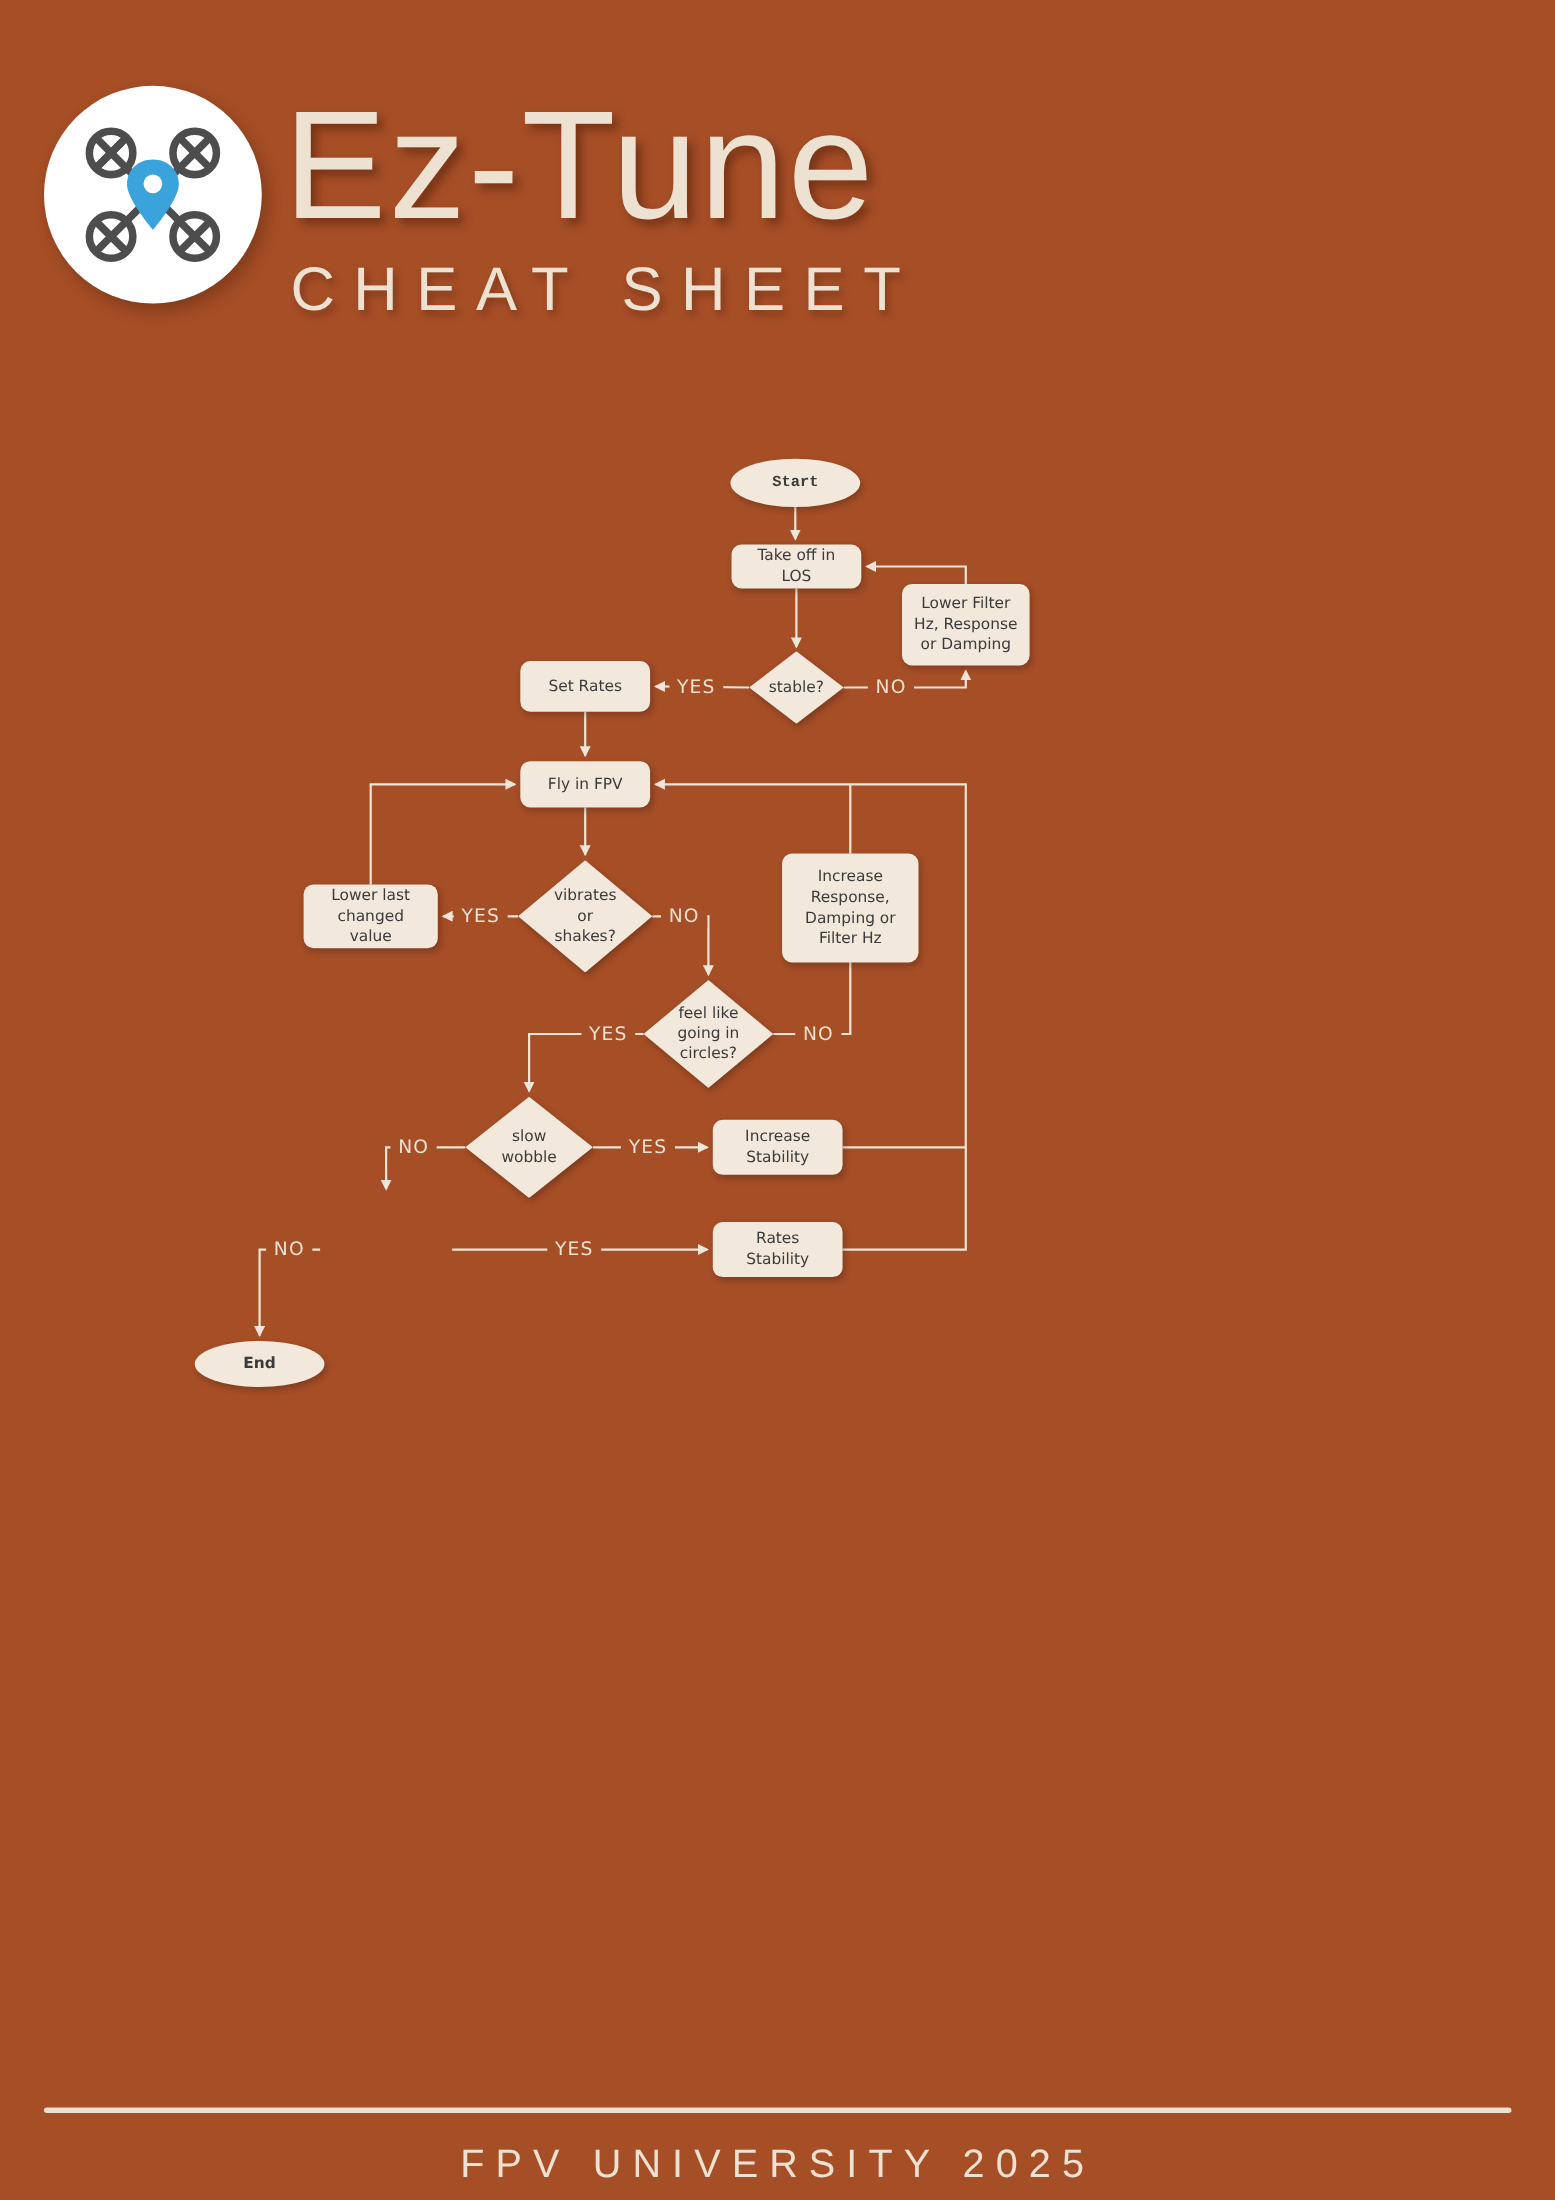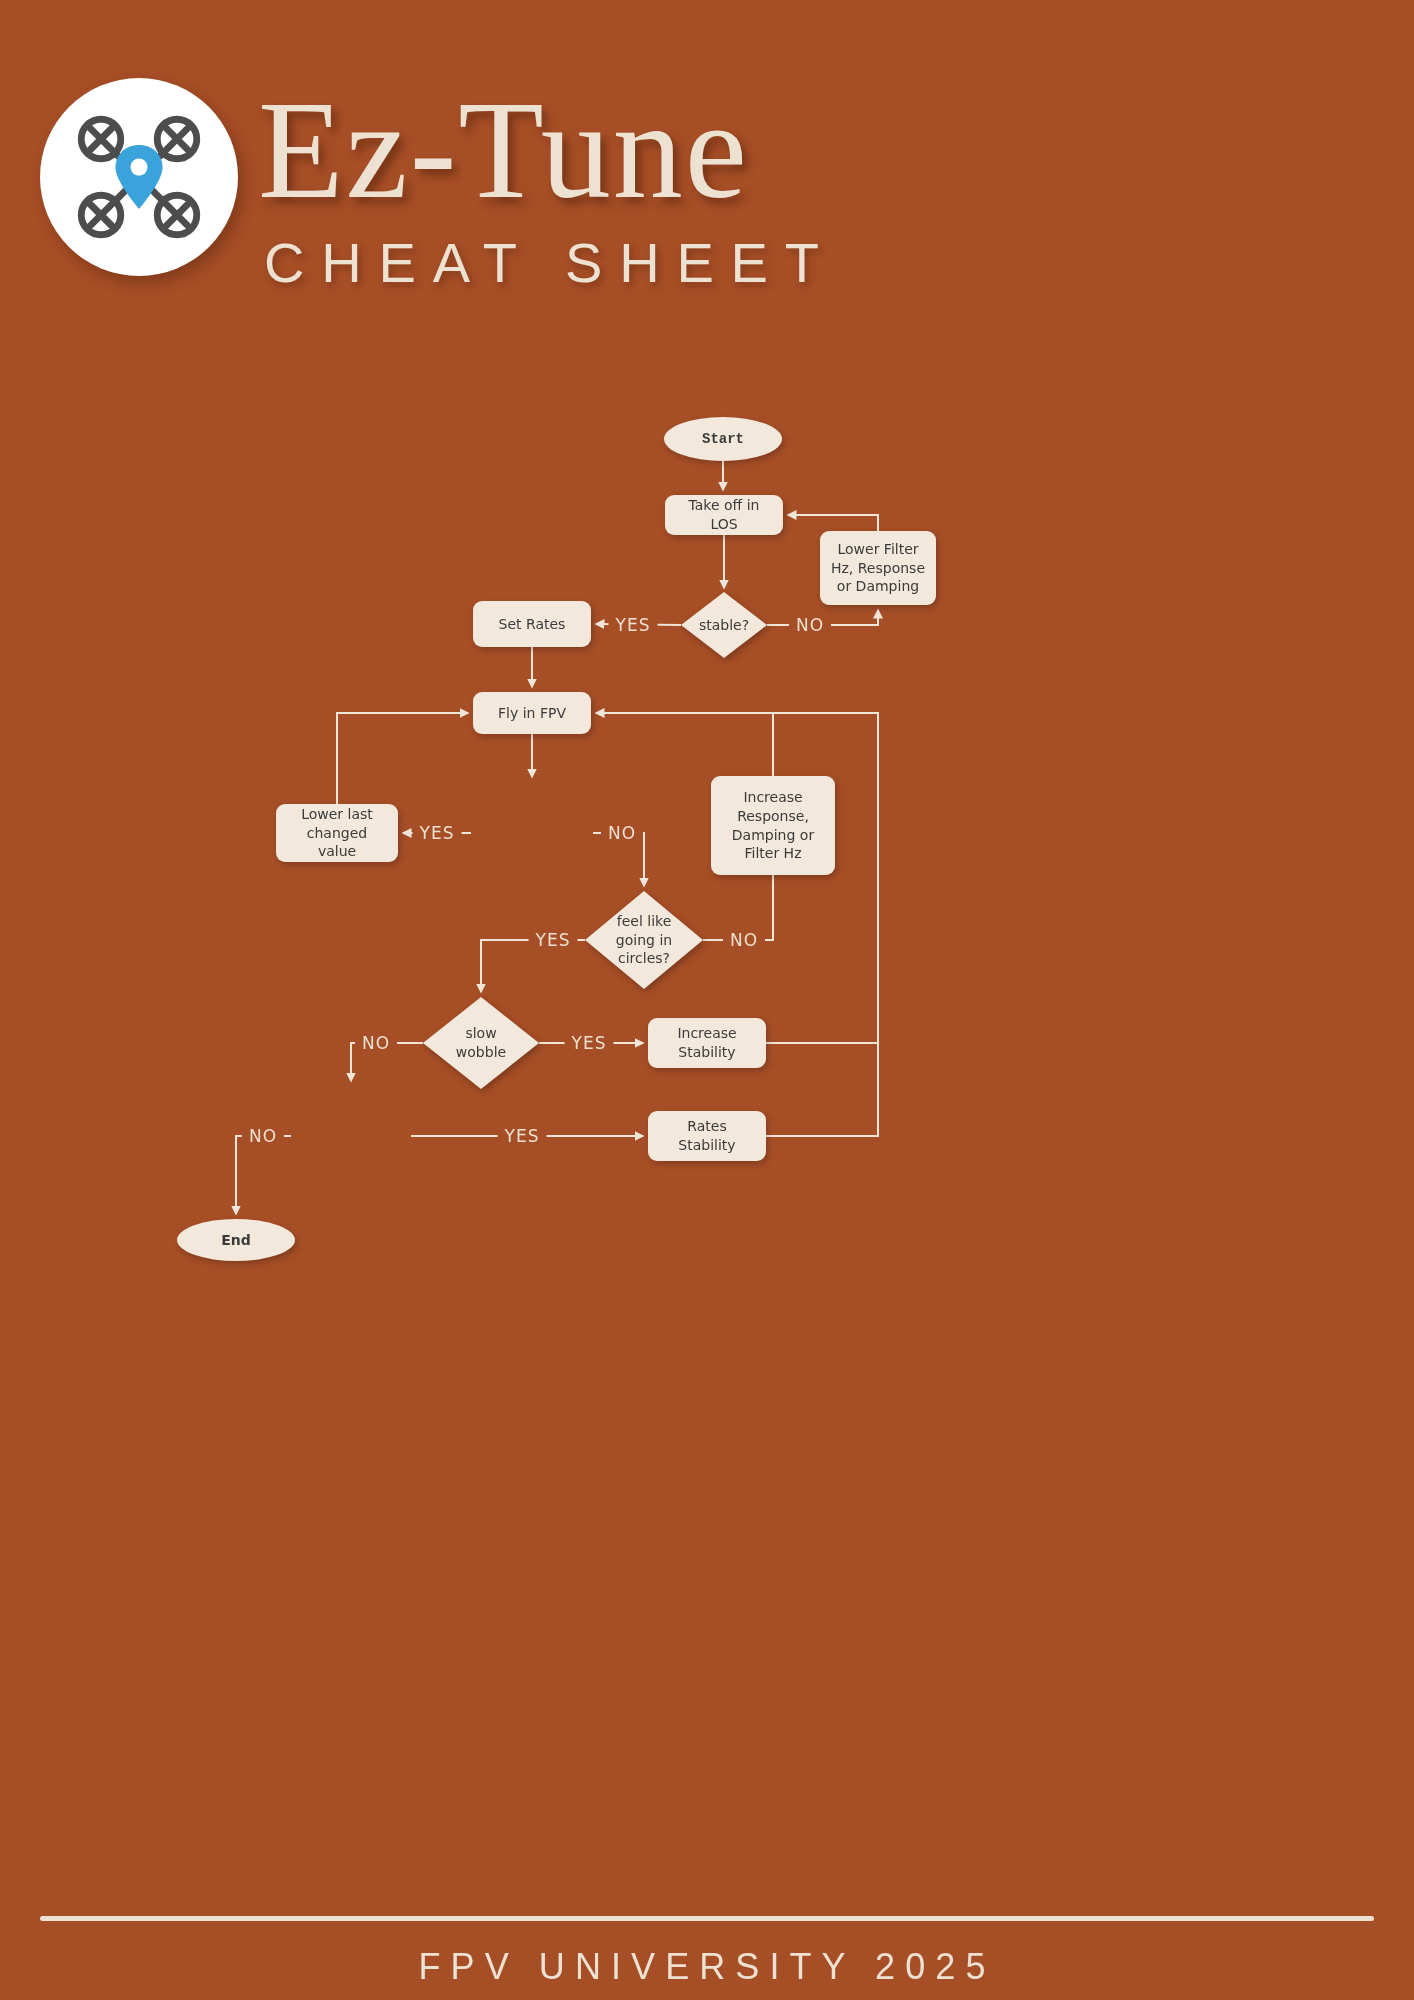--- a/index.html
+++ b/index.html
@@ -11,21 +11,21 @@
   }
   
   .header { position:absolute; top:78px; left:40px; display:flex; align-items:flex-start; gap:20px; }
   .logo {
     width:198px; height:198px; border-radius:50%; background:#ffffff; flex:none;
     display:flex; align-items:center; justify-content:center;
     box-shadow:5px 7px 14px rgba(50,15,0,0.30);
   }
   .title-block { padding-top:2px; }
   .title {
-    font-family:Liberation Serif, serif;
+    font-family:Liberation Sans, sans-serif;
     font-size:140px; line-height:1.0; font-weight:400; letter-spacing:2px;
     color:var(--cream,#ede1d1);
     text-shadow:5px 6px 9px rgba(60,20,0,0.45);
   }
   .subtitle {
     margin-top:10px; margin-left:6px;
     font-family:"Liberation Sans","DejaVu Sans",sans-serif;
     font-size:56px; font-weight:400; letter-spacing:0.30em;
     color:var(--cream,#ede1d1);
     text-shadow:3px 4px 7px rgba(60,20,0,0.35);
@@ -160,20 +160,23 @@
     <div class="node process" style="left:820px; top:531px; width:116px; height:74px;">Lower Filter Hz, Response or Damping</div>
 
     <div class="diamond-wrap" style="left:681px; top:592px; width:86px; height:66px;">
       <div class="diamond" style="padding:4px;">stable?</div>
     </div>
 
     <div class="node process" style="left:473px; top:601px; width:118px; height:46px;">Set Rates</div>
 
     <div class="node process" style="left:473px; top:692px; width:118px; height:42px;">Fly in FPV</div>
 
+    <div class="diamond-wrap" style="left:471px; top:782px; width:122px; height:102px;">
+      <div class="diamond" style="padding:10px 24px;">vibrates or shakes?</div>
+    </div>
 
     <div class="node process" style="left:276px; top:804px; width:122px; height:58px;">Lower last changed value</div>
 
     <div class="node process" style="left:711px; top:776px; width:124px; height:99px;">Increase Response, Damping or Filter Hz</div>
 
     <div class="diamond-wrap" style="left:585px; top:891px; width:118px; height:98px;">
       <div class="diamond" style="padding:10px 22px;">feel like going in circles?</div>
     </div>
 
     <div class="diamond-wrap" style="left:423px; top:997px; width:116px; height:92px;">

